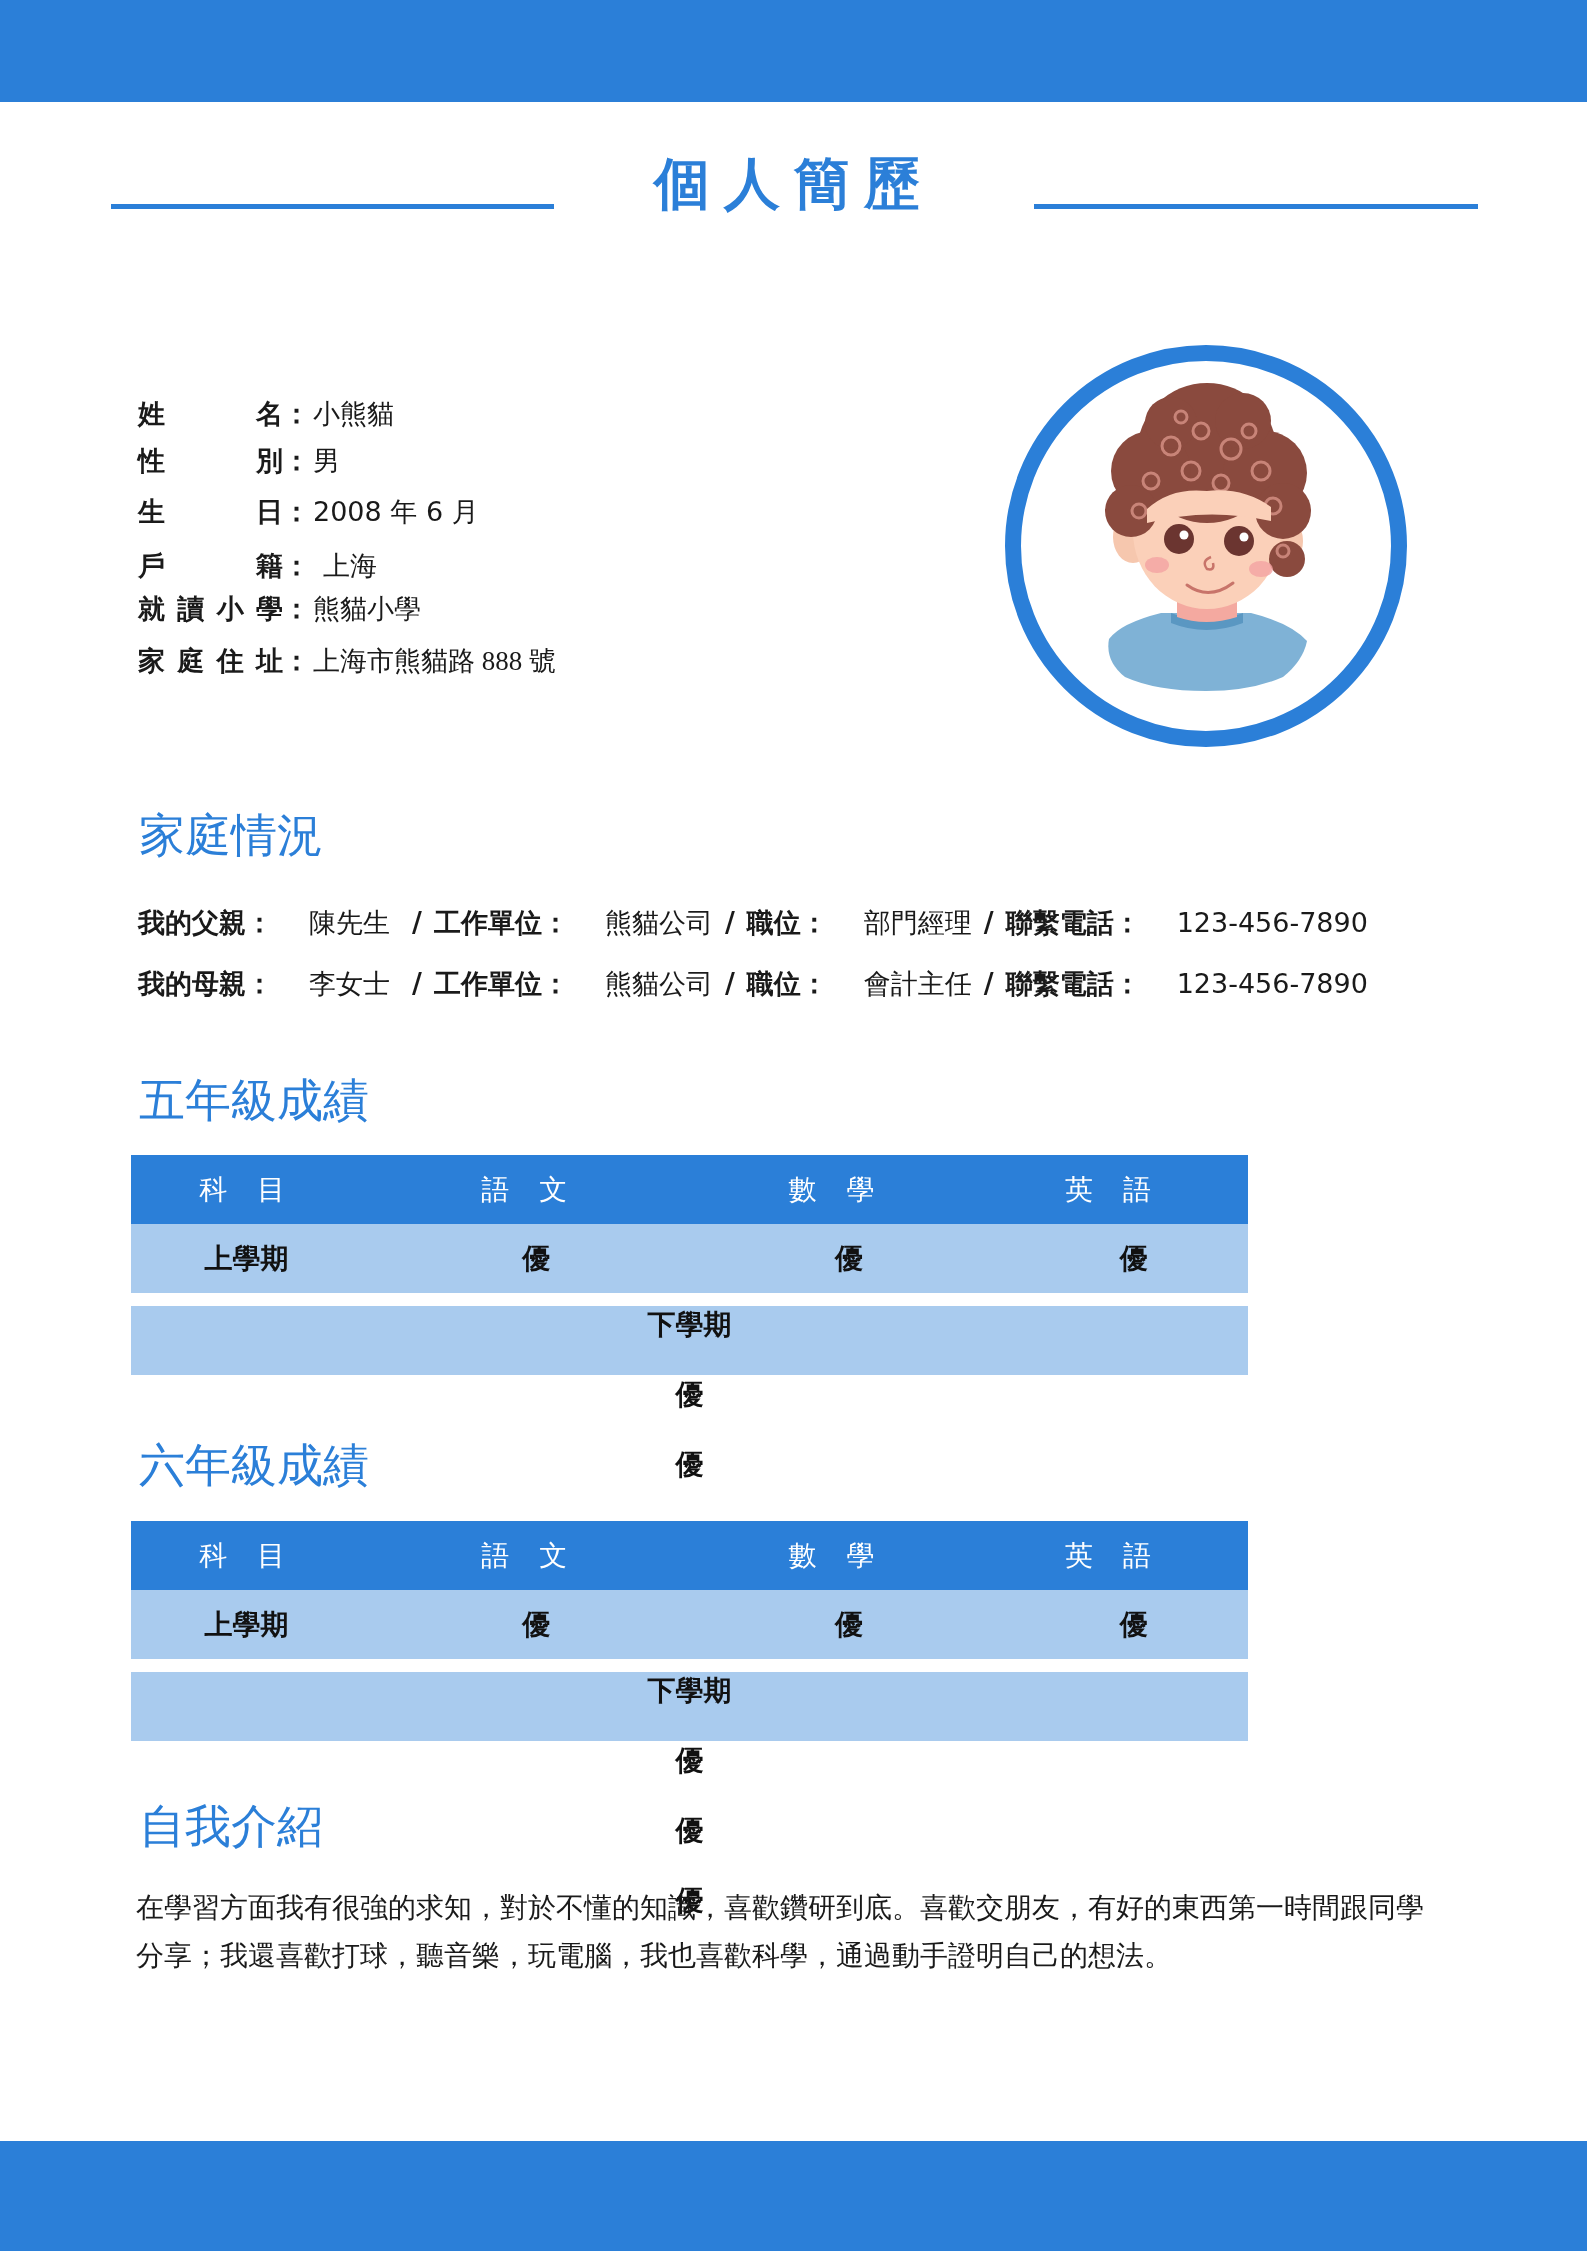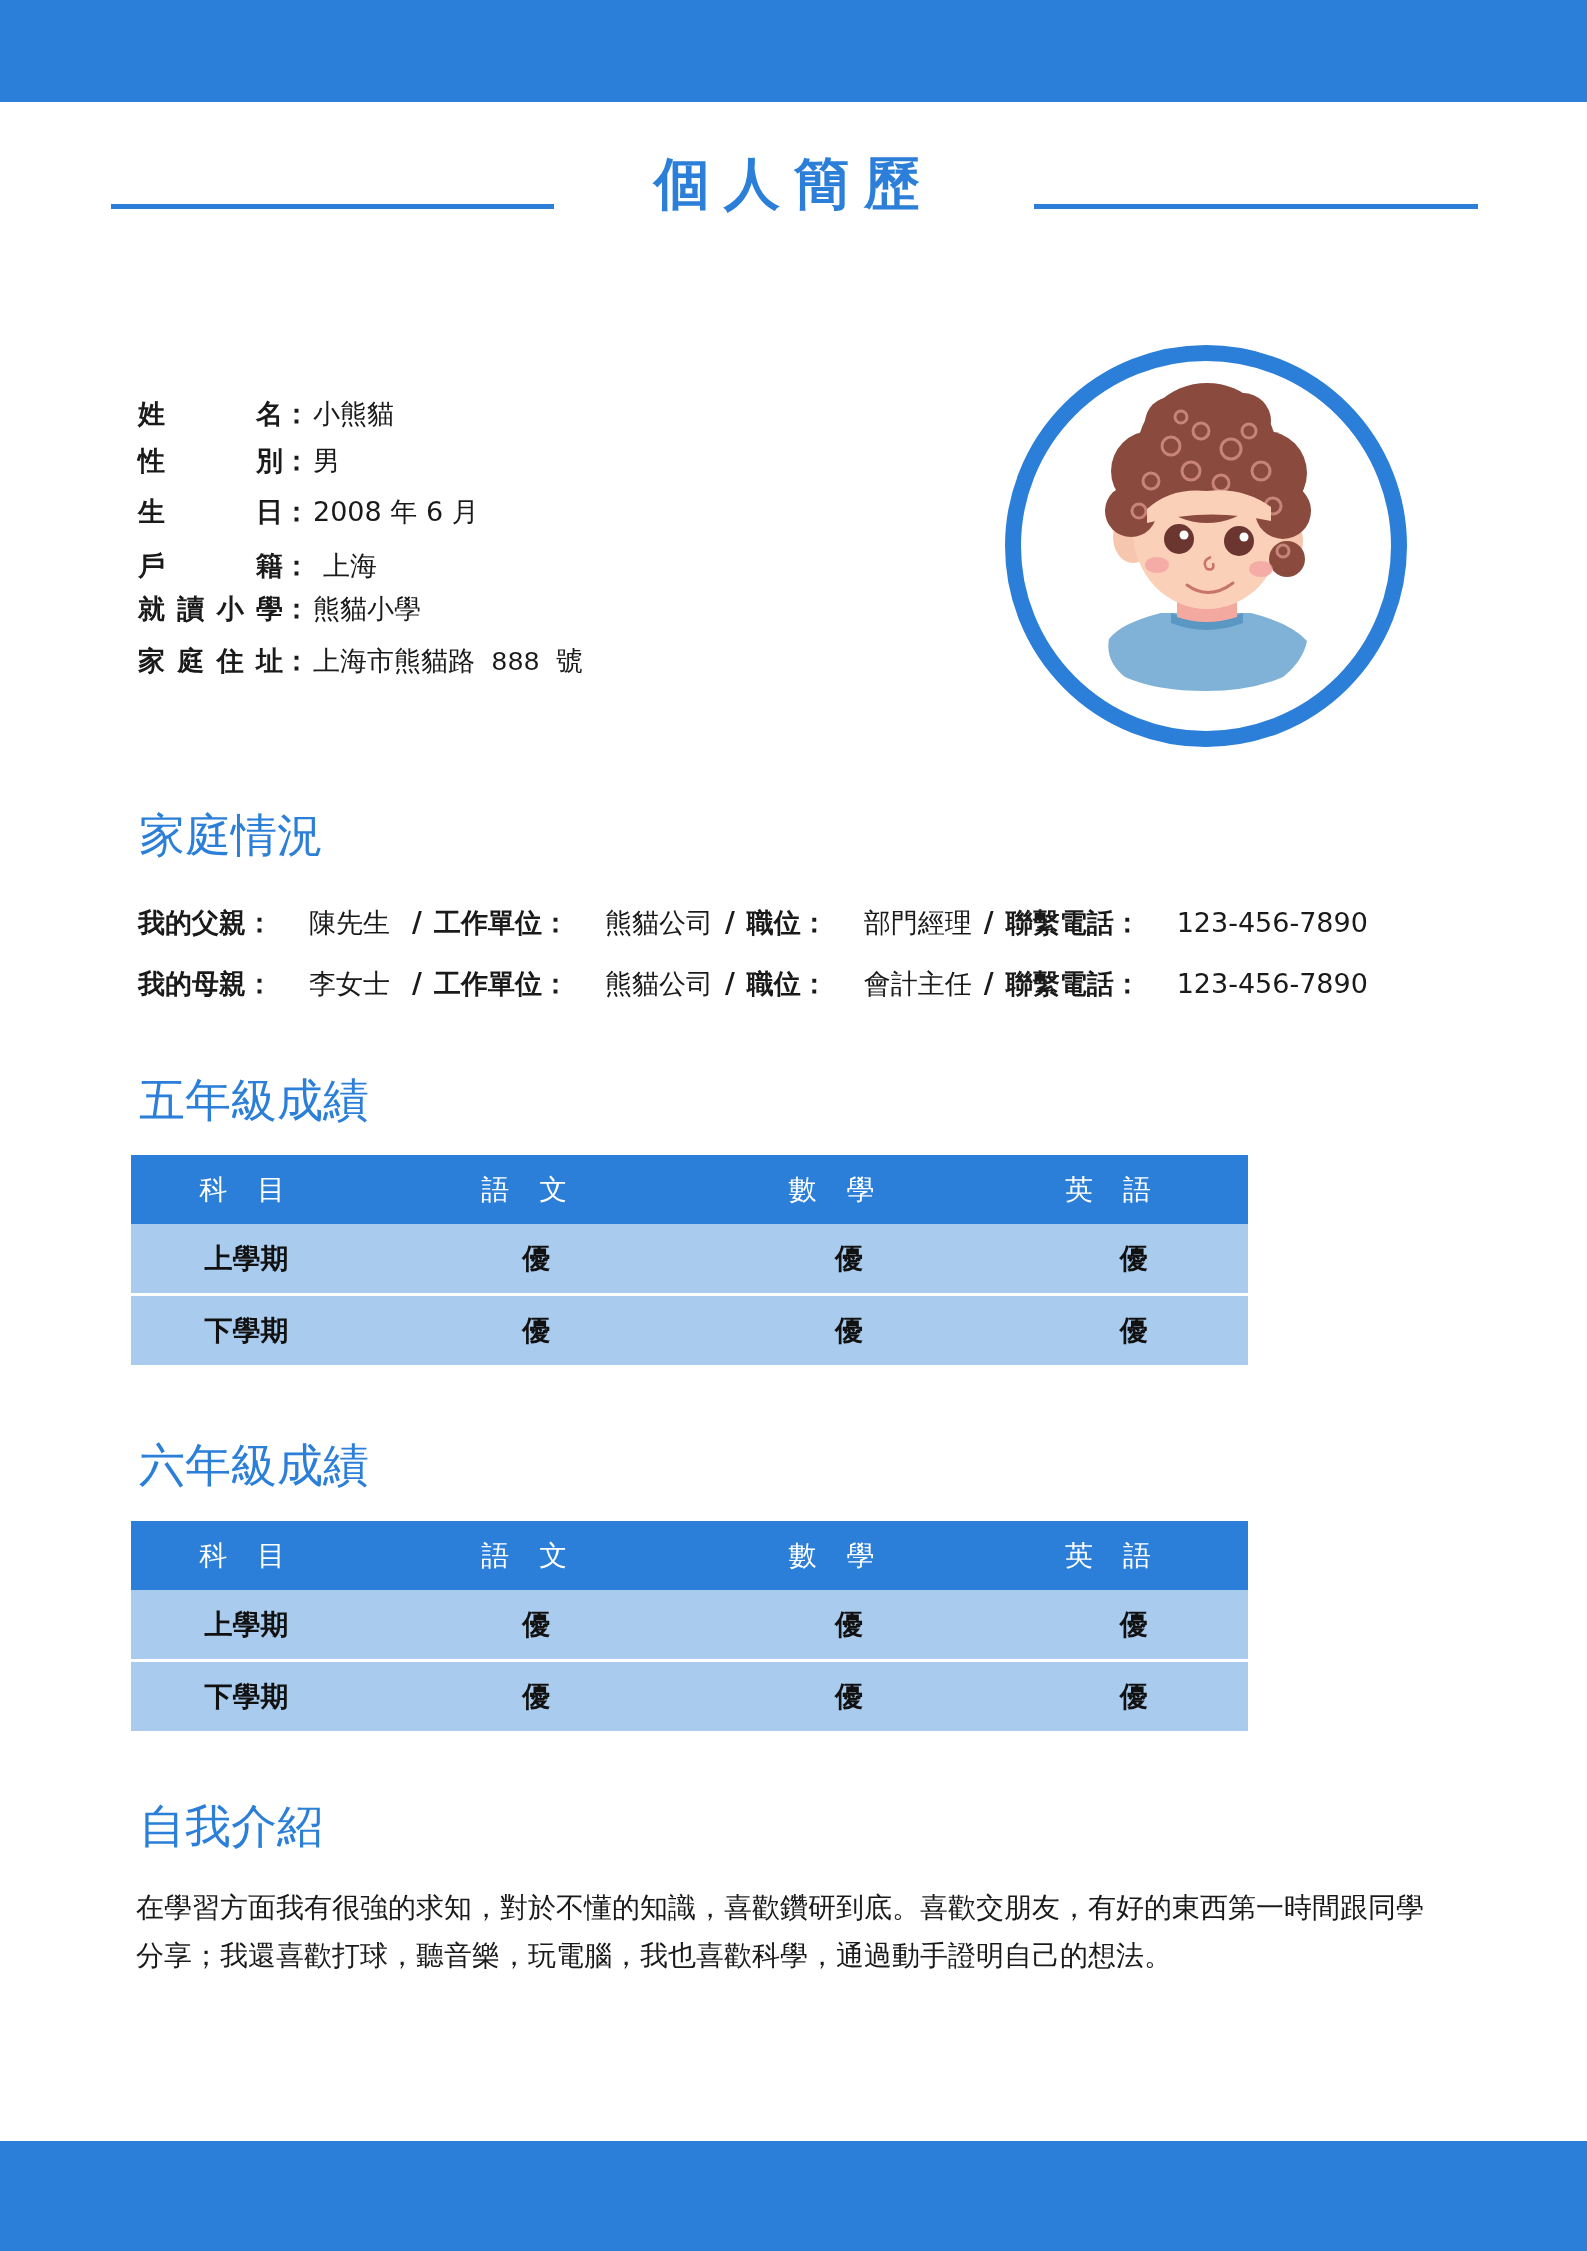--- a/index.html
+++ b/index.html
@@ -43,21 +43,21 @@
   .family-row .k { font-weight:bold; }
   .family-row .v { font-weight:normal;margin-left:36px; }
   .family-row .sep { font-weight:bold; margin:0 12px; }
   .family-row .num { font-family:"DejaVu Sans","Liberation Sans",sans-serif; }
   .gap-after-name { display:inline-block; width:10px; }
 
   .grade-table { position:absolute; left:131px; width:1117px; }
   .grade-table .tr { display:flex; align-items:center; }
   .grade-table .th-row { background:#2B7FD8; height:69px; color:#fff; }
   .grade-table .td-row { background:#A9CBEE; height:69px;gap:32px; }
-  .grade-table .td-row + .td-row { margin-top:3px; }
+  .grade-table .td-row + .td-row { margin-top:13px;flex-direction:column; }
   .grade-table .cell { text-align:center; font-size:28px; }
   .grade-table .th-row .cell { letter-spacing:30px; font-weight:normal; }
   .grade-table .td-row .cell { font-weight:bold; color:#111; }
   .c0 { width:300px; } .c1 { width:370px; } .c2 { width:360px; } .c3 { width:297px; }
 
   .intro-text {
     position:absolute; left:136px; top:1884px; width:1310px;
     font-size:28px; line-height:48px; color:#1a1a1a;
   }
 </style>
@@ -80,21 +80,21 @@
   <div class="info-row" style="top:495px">
     <span class="info-label">生日</span><span class="info-colon">：</span><span class="info-value" style="margin-left:26px">2008 年 6 月</span>
   </div>
   <div class="info-row" style="top:549px">
     <span class="info-label">戶籍</span><span class="info-colon">：</span><span class="info-value" style="margin-left:36px;font-family:'DejaVu Serif','Liberation Serif',serif">上海</span>
   </div>
   <div class="info-row" style="top:592px">
     <span class="info-label">就讀小學</span><span class="info-colon">：</span><span class="info-value" style="margin-left:26px;font-family:'DejaVu Serif','Liberation Serif',serif">熊貓小學</span>
   </div>
   <div class="info-row" style="top:644px">
-    <span class="info-label">家庭住址</span><span class="info-colon">：</span><span class="info-value" style="margin-left:26px;font-family:Liberation Mono, monospace">上海市熊貓路 888 號</span>
+    <span class="info-label">家庭住址</span><span class="info-colon">：</span><span class="info-value" style="margin-left:26px;font-family:Liberation Serif, serif">上海市熊貓路 888 號</span>
   </div>
 </div>
 
 <div class="avatar-ring">
   <svg width="370" height="370" viewBox="0 0 370 370">
 
     <path d="M88 278 Q100 262 140 252 L230 252 Q270 262 286 280 Q282 300 262 316 Q230 330 185 330 Q135 330 104 316 Q84 300 88 278 Z" fill="#7FB2D6"></path>
     <path d="M150 252 Q185 266 222 252 L222 262 Q185 276 150 262 Z" fill="#5A97C2"></path>
 
     <path d="M156 222 L216 222 L216 256 Q185 266 156 256 Z" fill="#F4A9A0"></path>

